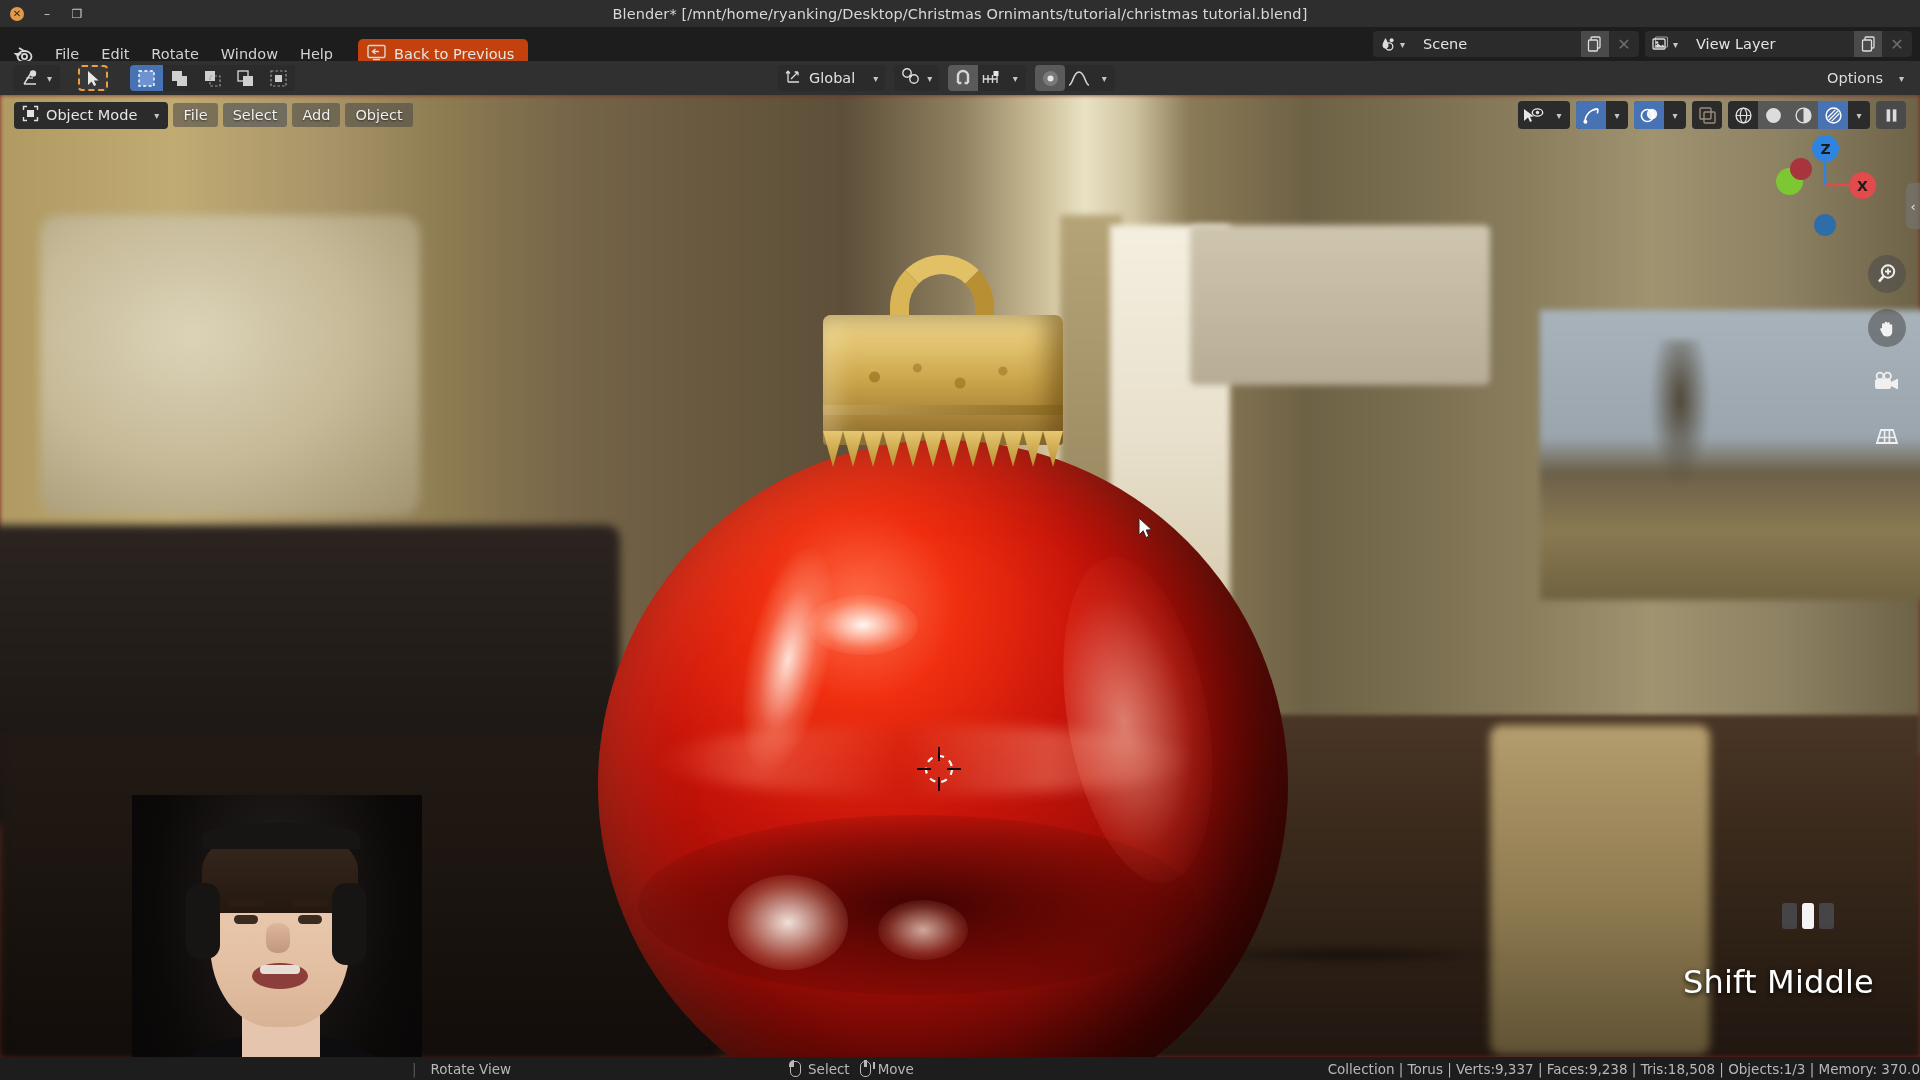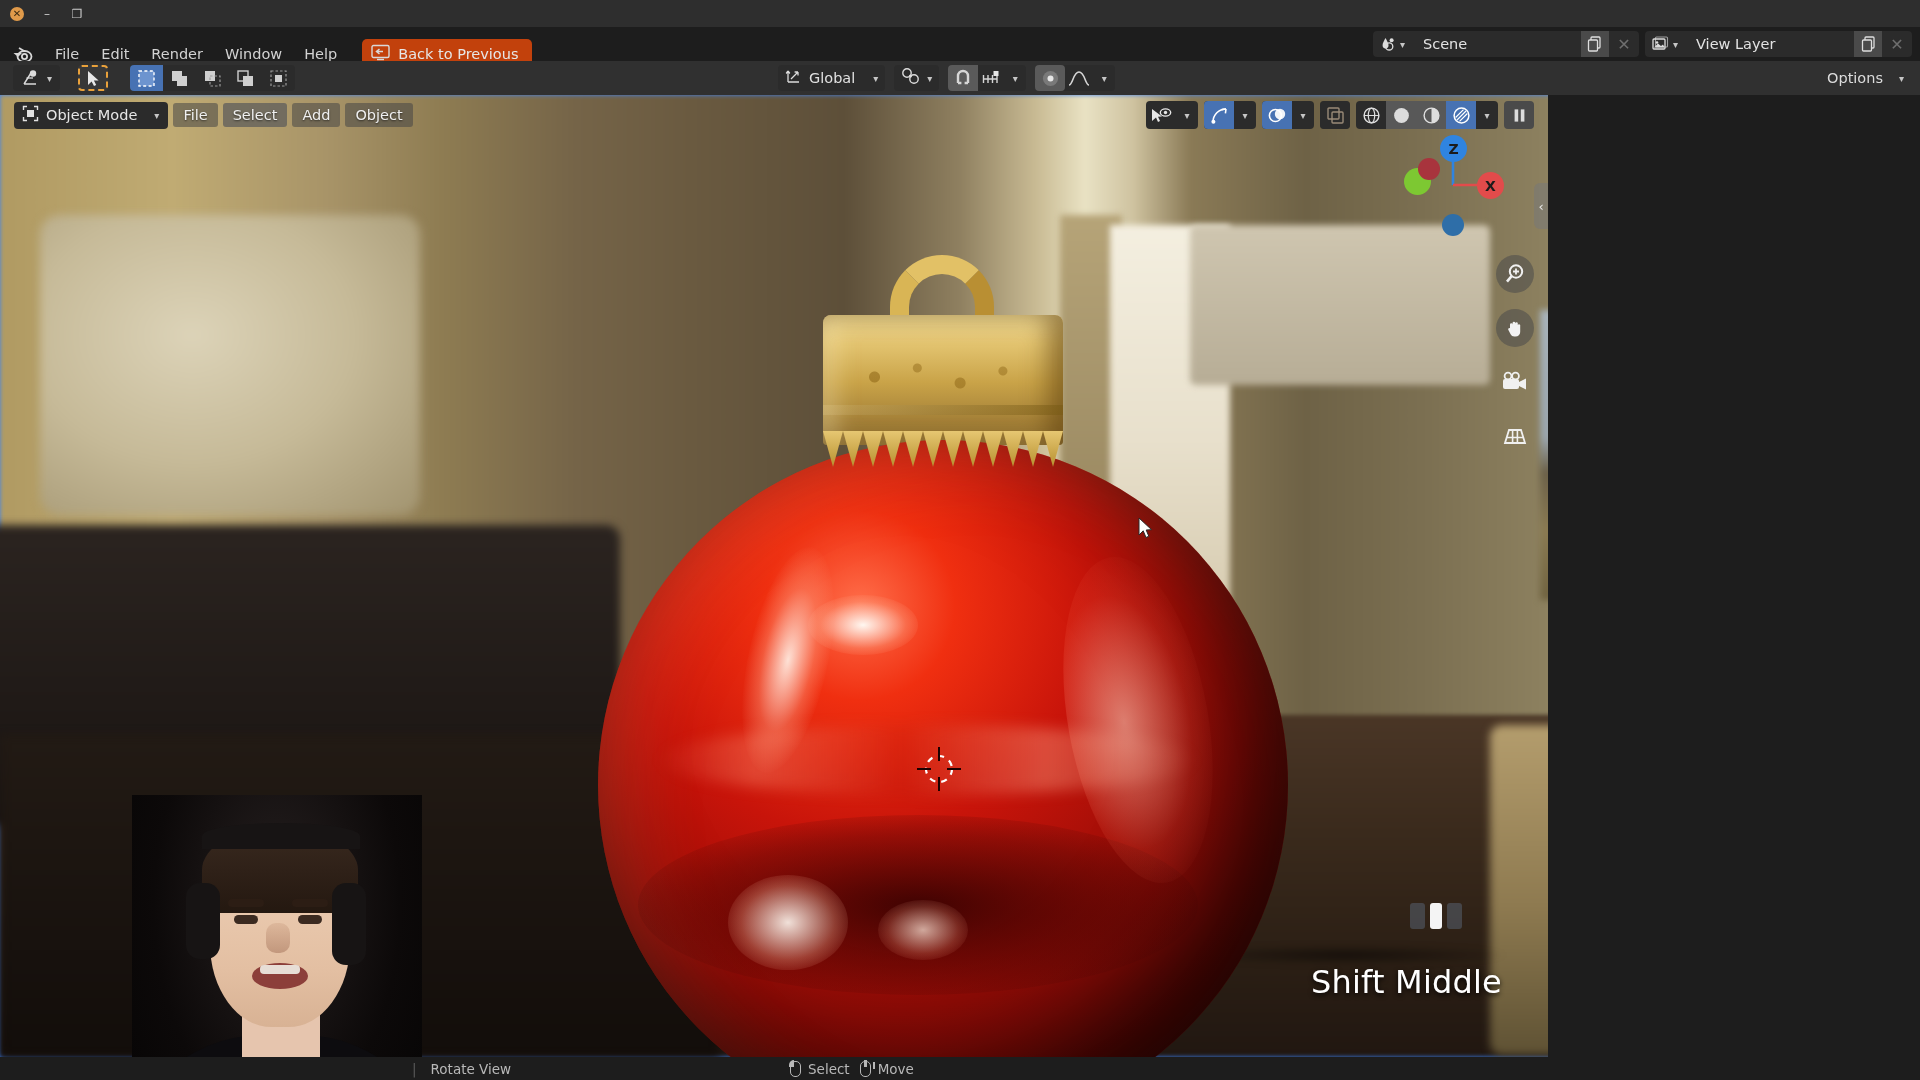--- a/index.html
+++ b/index.html
@@ -92,22 +92,22 @@
   .sq { width: 30px; height: 26px; display:flex; align-items:center; justify-content:center; }
   .sq.on { background: #5a5a5a; border-radius: 4px 0 0 4px; }
   .sq.onr { background: #5a5a5a; border-radius: 4px; }
   .options-btn {
     position: absolute; right: 10px; top: 4px; height: 26px; display:flex; align-items:center; gap:16px;
     padding: 0 6px; font-size: 14.5px; color: #dcdcdc;
   }
 
   
   .viewport {
-    position: absolute; left: 0; top: 95px; width: 1548px; height: 962px;
-    overflow: hidden; background: #3b82f6;
+    position: absolute; left: 0; top: 95px; width: 1920px; height: 962px;
+    overflow: hidden; background: #7f1d1d;
   }
   .scene { position: absolute; inset: 0; }
 
   
   .bg-wall {
     position:absolute; left:0; top:0; width:1920px; height:660px;
     background:
       linear-gradient(90deg,
         #b09a62 0%, #c0ab73 9%, #a89468 17%, #8e7c52 23%,
         #756448 30%, #6a5a40 36%, #5d4f39 44%,
@@ -350,34 +350,35 @@
 <body>
 
 <div class="app">
 
   <div class="titlebar">
     <div class="wbtns">
       <div class="wb close">✕</div>
       <div class="wb min">–</div>
       <div class="wb max">❐</div>
     </div>
+    <div class="wtitle">Blender* [/mnt/home/ryanking/Desktop/Christmas Ornimants/tutorial/christmas tutorial.blend]</div>
   </div>
 
   <div class="topbar">
     <div class="blender-logo">
       <svg width="24" height="24" viewBox="0 0 24 24">
         <ellipse cx="13.5" cy="14.5" rx="7" ry="5.5" fill="none" stroke="#d8d8d8" stroke-width="1.8"></ellipse>
         <circle cx="13.5" cy="14.5" r="2.6" fill="none" stroke="#d8d8d8" stroke-width="1.8"></circle>
         <path d="M2.5 11 L11 11 L7 15 Z" fill="#d8d8d8"></path>
         <path d="M8 6 L14 9.5" stroke="#d8d8d8" stroke-width="1.8" fill="none"></path>
       </svg>
     </div>
     <div class="menu-item">File</div>
     <div class="menu-item">Edit</div>
-    <div class="menu-item">Render</div>
+    <div class="menu-item">Rotate</div>
     <div class="menu-item">Window</div>
     <div class="menu-item">Help</div>
 
     <div class="backprev">
       <span>
         <svg width="19" height="17" viewBox="0 0 19 17">
           <rect x="1" y="1.5" width="17" height="12" rx="1.5" fill="none" stroke="#d9d9d9" stroke-width="1.4"></rect>
           <path d="M12 7.5 H6 M8.5 5 L5.5 7.5 L8.5 10" fill="none" stroke="#d9d9d9" stroke-width="1.5"></path>
           <path d="M6 15.5 H13" stroke="#d9d9d9" stroke-width="1.4"></path>
         </svg>
@@ -786,15 +787,16 @@
     <div class="sb-mid">
       <div class="sb-item">
         <span class="mouse-ico l"></span>
         <span>Select</span>
       </div>
       <div class="sb-item">
         <span class="mouse-ico m"></span>
         <span>Move</span>
       </div>
     </div>
+    <div class="sb-right">Collection | Torus | Verts:9,337 | Faces:9,238 | Tris:18,508 | Objects:1/3 | Memory: 370.0</div>
   </div>
 
 </div>
 
 </body></html>

